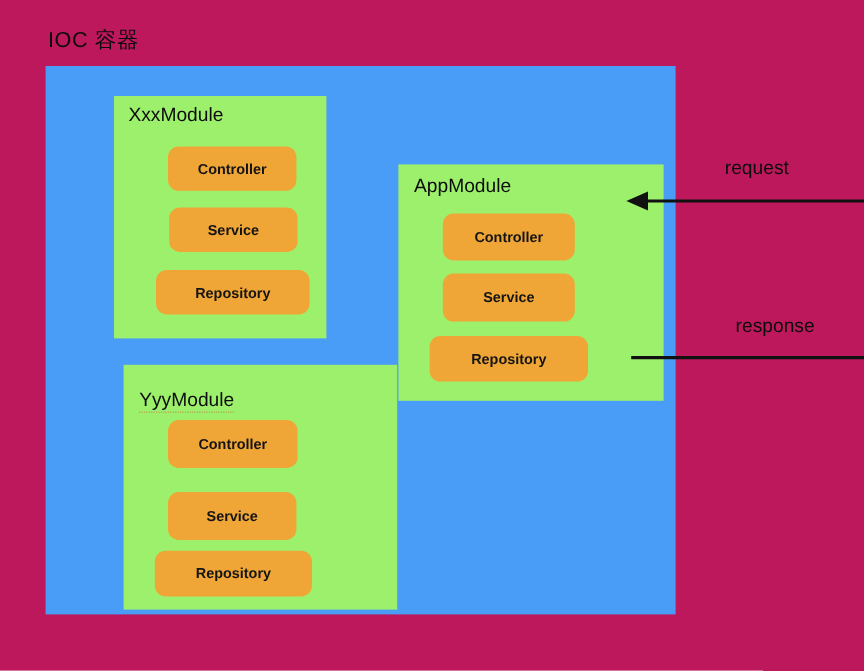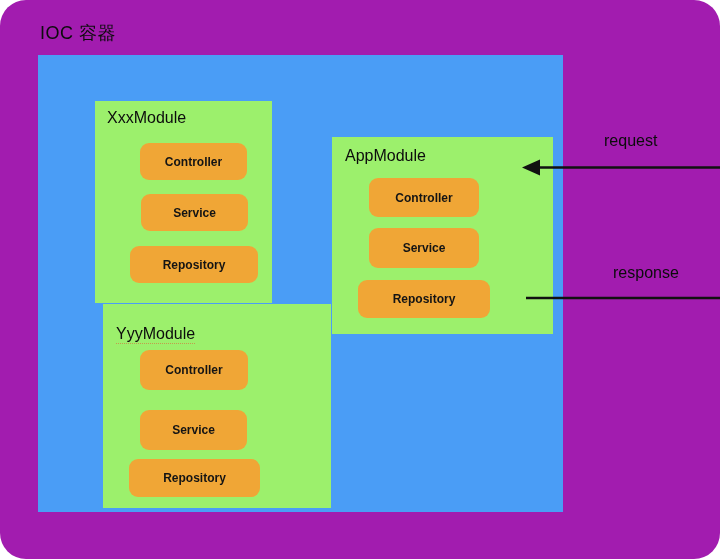--- a/index.html
+++ b/index.html
@@ -1,24 +1,23 @@
 <!DOCTYPE html>
 <html><head>
 <meta charset="utf-8">
 <style>
   html, body { margin: 0; padding: 0; background: #ffffff; }
   .canvas {
     position: relative;
     width: 720px;
     height: 559px;
-    background: #a21caf;
+    background: #be185d;
     overflow: hidden;
     font-family: "Liberation Sans", "DejaVu Sans", sans-serif;
     color: #0c0c0c;
-    border-radius: 26px;
   }
   .diagram-title {
     position: absolute;
     left: 40px;
     top: 21px;
     font-size: 18px;
     font-weight: 500;
     letter-spacing: 0.5px;
     color: #0c0c0c;
   }
@@ -27,21 +26,21 @@
     left: 38px;
     top: 55px;
     width: 525px;
     height: 457px;
     background: #4A9DF6;
   }
   .module {
     position: absolute;
     background: #9CF06C;
   }
-  .module-xxx { left: 57px;  top: 25px;  width: 177px; height: 202px; margin-top: 21px; }
+  .module-xxx { left: 57px;  top: 25px;  width: 177px; height: 202px; }
   .module-app { left: 294px; top: 82px;  width: 185px; height: 197px; padding-left: 36px; }
   .module-yyy { left: 65px;  top: 249px; width: 228px; height: 204px; }
   .module-label {
     position: absolute;
     font-size: 16px;
     font-weight: 500;
     color: #0c0c0c;
     white-space: nowrap;
   }
   .module-xxx .module-label { left: 12px; top: 8px; }

